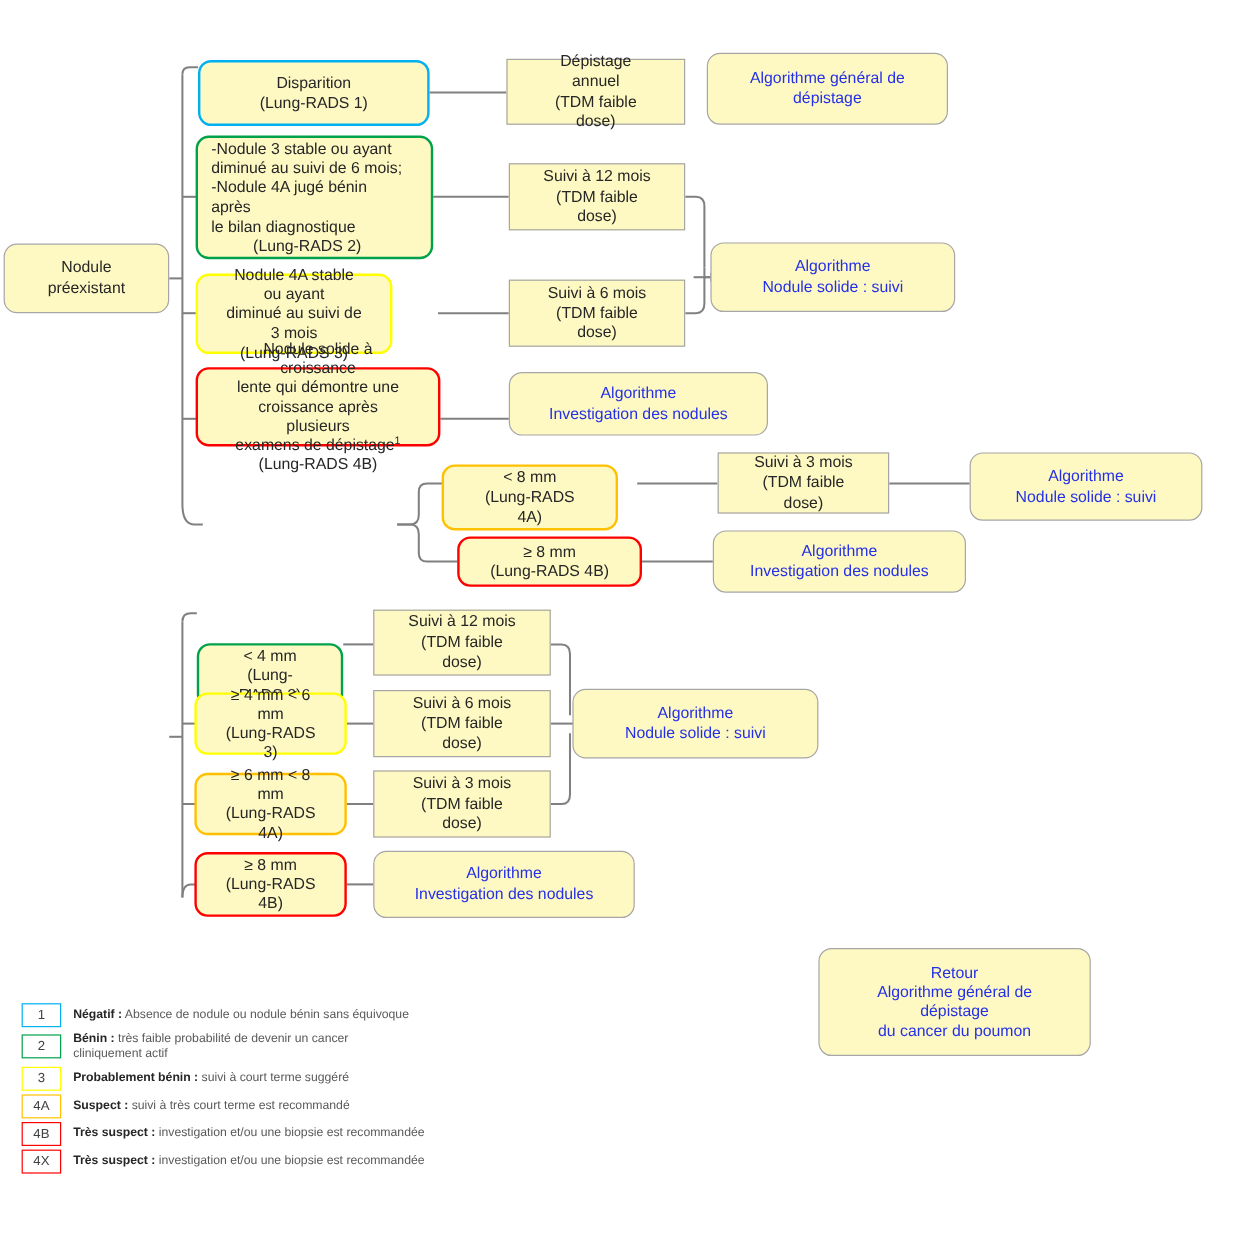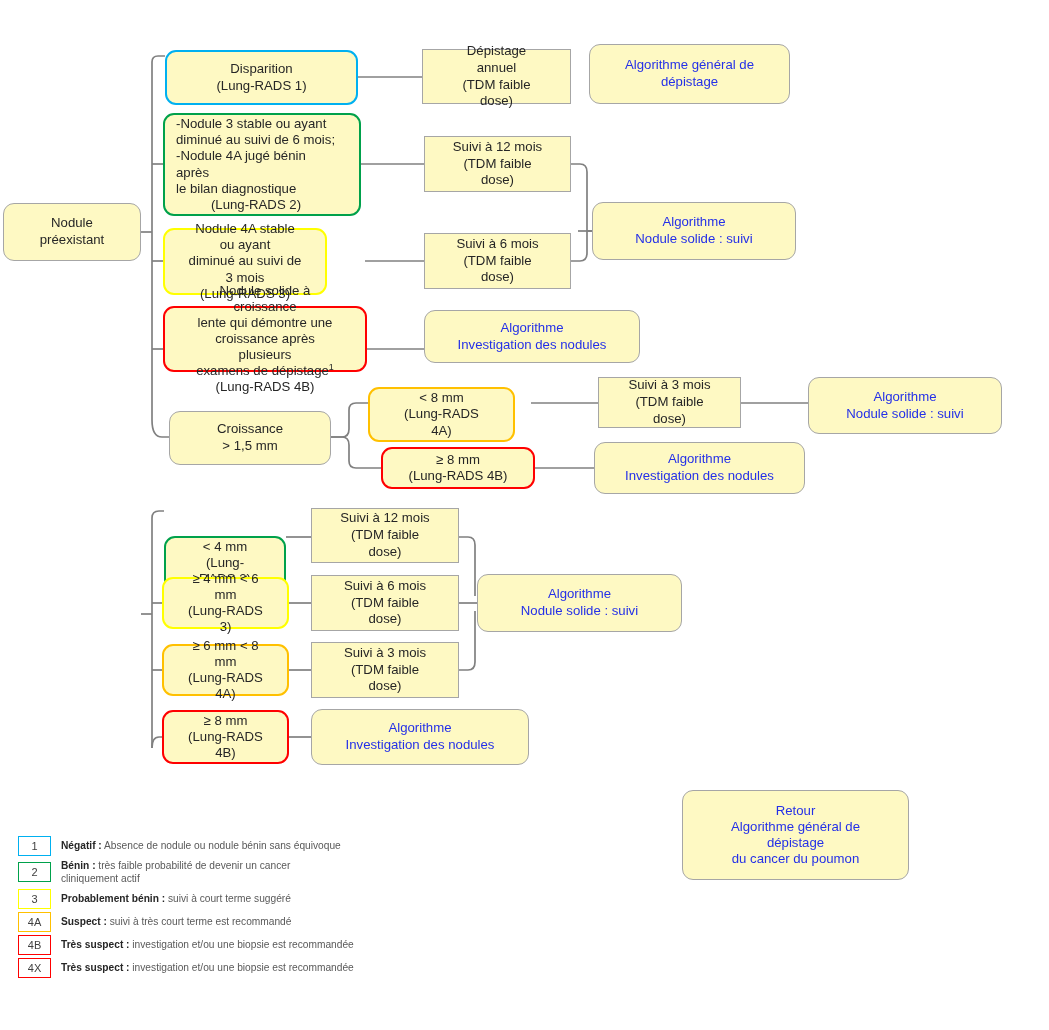--- a/index.html
+++ b/index.html
@@ -227,26 +227,20 @@
     </div>
   </div>
 
   <div class="node rounded b-grey link" style="left:424px; top:310px; width:216px; height:53px;">
     <div class="txt">
       <div>Algorithme</div>
       <div>Investigation des nodules</div>
     </div>
   </div>
 
-  <div class="node rounded b-grey" style="left:169px; top:411px; width:162px; height:54px;">
-    <div class="txt">
-      <div>Croissance</div>
-      <div>&gt; 1,5 mm</div>
-    </div>
-  </div>
 
   <div class="node rounded b-amber" style="left:368px; top:387px; width:147px; height:55px;">
     <div class="txt tight">
       <div>&lt; 8 mm</div>
       <div>(Lung-RADS 4A)</div>
     </div>
   </div>
 
   <div class="node sq b-grey" style="left:598px; top:377px; width:143px; height:51px;">
     <div class="txt">

